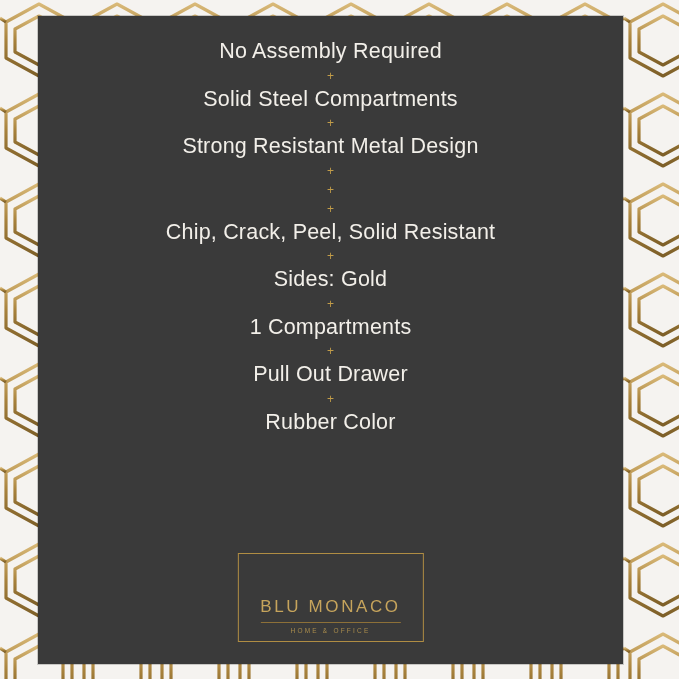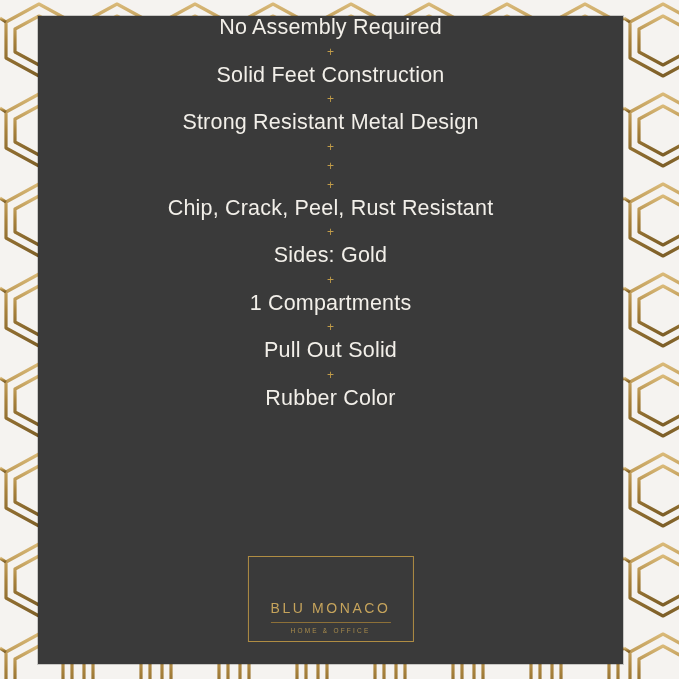--- a/index.html
+++ b/index.html
@@ -40,20 +40,21 @@
     height: 648px;
     background: #3a3a3a;
     box-shadow: 0 0 0 1px rgba(0,0,0,0.18);
   }
 
   .feature-list {
     position: absolute;
     left: 0;
     top: 0;
     width: 100%;
+    padding-top: 24px;
     box-sizing: border-box;
     text-align: center;
   }
 
   .feature {
     color: #f2efe9;
     font-size: 21.5px;
     font-weight: 400;
     letter-spacing: 0.2px;
     line-height: 1.05;
@@ -75,21 +76,21 @@
     position: absolute;
     left: 50%;
     transform: translateX(-50%);
     bottom: 22px;
     border: 1px solid #b08d43;
     padding: 8px 22px 7px 22px;
     text-align: center;
   }
   .logo-main {
     color: #c6a45c;
-    font-size: 14px;
+    font-size: 17px;
     letter-spacing: 2.6px;
     line-height: 1.1;
     white-space: nowrap;
     margin-top: 36px;
   }
   .logo-rule {
     width: 100%;
     height: 1px;
     background: #8d7038;
     margin: 5px 0 4px 0;
@@ -130,40 +131,40 @@
     <rect x="0" y="0" width="679" height="679" fill="#f5f3f0"></rect>
     <rect x="0" y="0" width="679" height="679" fill="url(#hex)"></rect>
   </svg>
 
   <div class="panel">
 
     <div class="feature-list">
       <p class="feature">No Assembly Required</p>
       <div class="plus">+</div>
 
-      <p class="feature">Solid Feet Construction</p>
+      <p class="feature">Solid Steel Compartments</p>
       <div class="plus">+</div>
 
       <p class="feature">Strong Resistant Metal Design</p>
       <div class="plus">+</div>
 
       <div class="plus">+</div>
 
       <div class="plus">+</div>
 
-      <p class="feature">Chip, Crack, Peel, Rust Resistant</p>
+      <p class="feature">Chip, Crack, Peel, Solid Resistant</p>
       <div class="plus">+</div>
 
       <p class="feature">Sides: Gold</p>
       <div class="plus">+</div>
 
       <p class="feature">1 Compartments</p>
       <div class="plus">+</div>
 
-      <p class="feature">Pull Out Solid</p>
+      <p class="feature">Pull Out Drawer</p>
       <div class="plus">+</div>
 
       <p class="feature">Rubber Color</p>
     </div>
 
     <div class="logo-box">
       <div class="logo-main">BLU MONACO</div>
       <div class="logo-rule"></div>
       <div class="logo-sub">HOME &amp; OFFICE</div>
     </div>

